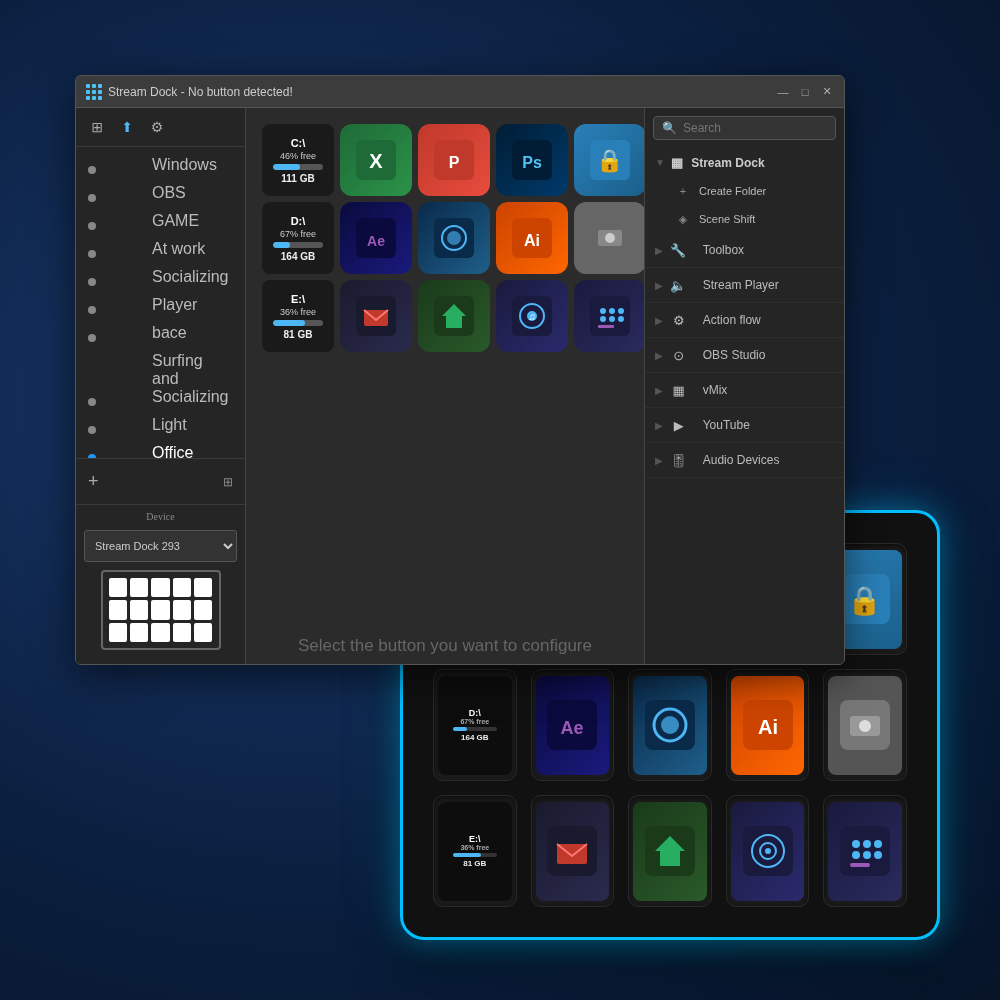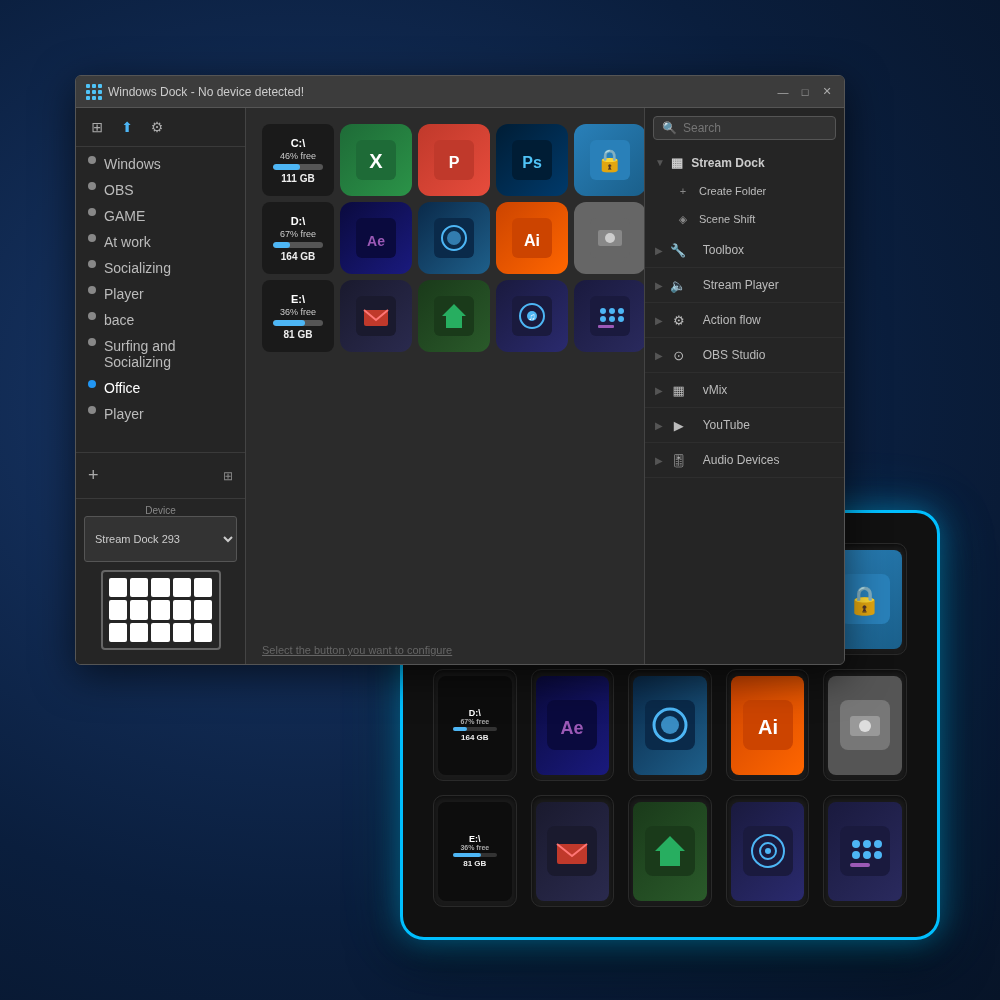--- a/index.html
+++ b/index.html
@@ -123,25 +123,26 @@
       flex: 1;
       overflow-y: auto;
       padding: 4px 0;
     }
     .sidebar-profiles::-webkit-scrollbar { width: 4px; }
     .sidebar-profiles::-webkit-scrollbar-track { background: #252525; }
     .sidebar-profiles::-webkit-scrollbar-thumb { background: #555; border-radius: 2px; }
 
     .profile-item {
       display: flex;
-      align-items: flex-start;
+      align-items: flex-end;
       padding: 5px 12px;
       cursor: pointer;
       color: #bbb;
-      font-size: 14px;
+      font-size: 16px;
+      gap: 48px;
     }
     .profile-item.active { color: #fff; }
     .profile-dot {
       width: 8px;
       height: 8px;
       border-radius: 50%;
       margin-right: 8px;
       flex-shrink: 0;
       background: #666;
     }
@@ -163,31 +164,32 @@
     }
 
     .device-section {
       padding: 6px 8px;
       background: #252525;
       border-top: 1px solid #3a3a3a;
     }
     .device-label {
       color: #888;
       font-size: 10px;
-      margin-bottom: 0;
+      margin-bottom: 8px;
       text-align: center;
+      font-family: Liberation Serif, serif;
     }
     .device-select {
       width: 100%;
       background: #333;
       color: #ccc;
       border: 1px solid #555;
       border-radius: 3px;
       font-size: 11px;
-      padding: 15px 6px;
+      padding: 8px 6px;
       cursor: pointer;
     }
     .device-grid-preview {
       margin: 8px auto;
       width: 120px;
       height: 80px;
       border: 2px solid #666;
       border-radius: 4px;
       display: grid;
       grid-template-columns: repeat(5, 1fr);
@@ -372,22 +374,22 @@
       align-items: center;
       justify-content: center;
       font-size: 11px;
       color: #888;
     }
 
     
     .bottom-select-text {
       padding: 8px 16px;
       color: #666;
-      font-size: 11px;
-      text-decoration: underline;
+      font-size: 17px;
+      text-align: center;
     }
 
     
     .physical-device {
       position: absolute;
       bottom: 60px;
       right: 60px;
       width: 540px;
       height: 430px;
       background: #111;
@@ -461,21 +463,21 @@
       <span></span>
         <span></span>
         <span></span>
       <span></span>
         <span></span>
         <span></span>
       <span></span>
         <span></span>
         <span></span>
     </div>
-    <span class="title-bar-text">Windows Dock - No device detected!</span>
+    <span class="title-bar-text">Stream Dock - No button detected!</span>
     <div class="title-bar-controls">
       <span>—</span>
       <span>□</span>
       <span>✕</span>
     </div>
   </div>
 
   <div class="app-body">
 
     <div class="sidebar">
@@ -509,20 +511,24 @@
           <div class="profile-dot gray"></div>
           <span>Player</span>
         </div>
         <div class="profile-item">
           <div class="profile-dot gray"></div>
           <span>bace</span>
         </div>
         <div class="profile-item">
           <div class="profile-dot gray"></div>
           <span>Surfing and Socializing</span>
+        </div>
+        <div class="profile-item">
+          <div class="profile-dot gray"></div>
+          <span>Light</span>
         </div>
         <div class="profile-item active">
           <div class="profile-dot blue"></div>
           <span>Office</span>
         </div>
         <div class="profile-item">
           <div class="profile-dot gray"></div>
           <span>Player</span>
         </div>
       </div>

